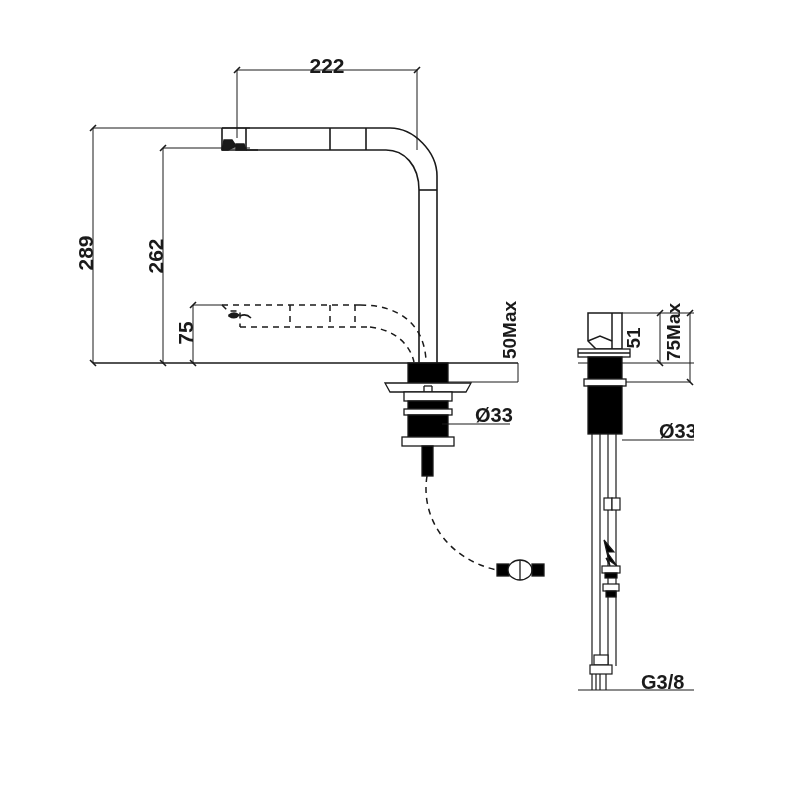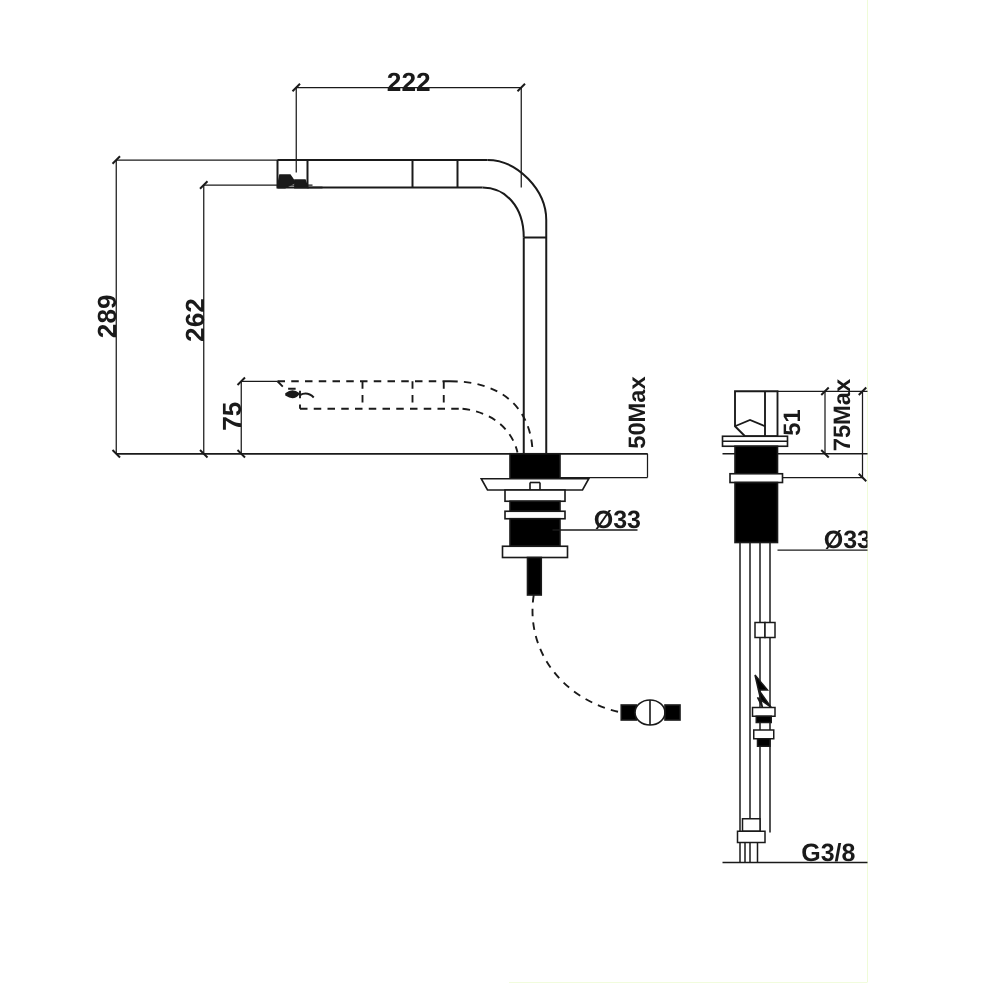--- a/index.html
+++ b/index.html
@@ -8,21 +8,21 @@
     padding: 0;
     background: #ffffff;
   }
   body {
     font-family: "Liberation Sans", sans-serif;
   }
   #drawing-root {
     position: relative;
     width: 694px;
     height: 786px;
-    background: #bef264;
+    background: #f9a8d4;
     overflow: hidden;
   }
   #drawing-svg {
     display: block;
     width: 800px;
     height: 786px;
   }
   .dim-text {
     font-family: "Liberation Sans", sans-serif;
     font-weight: bold;

